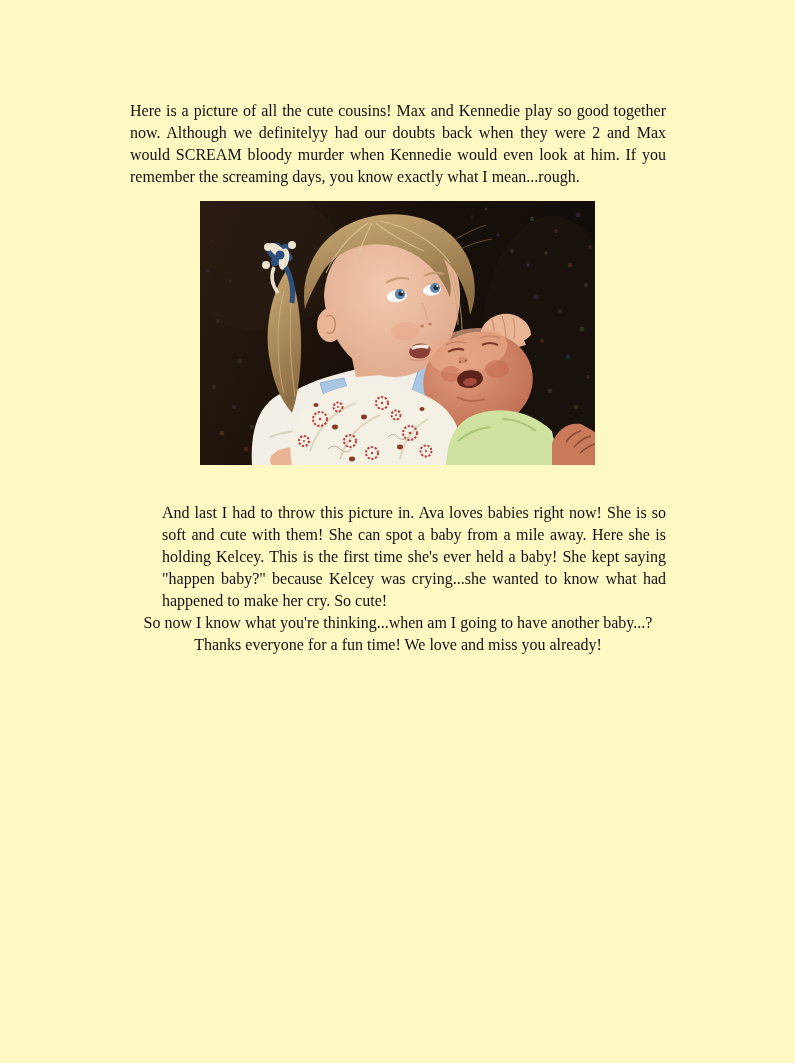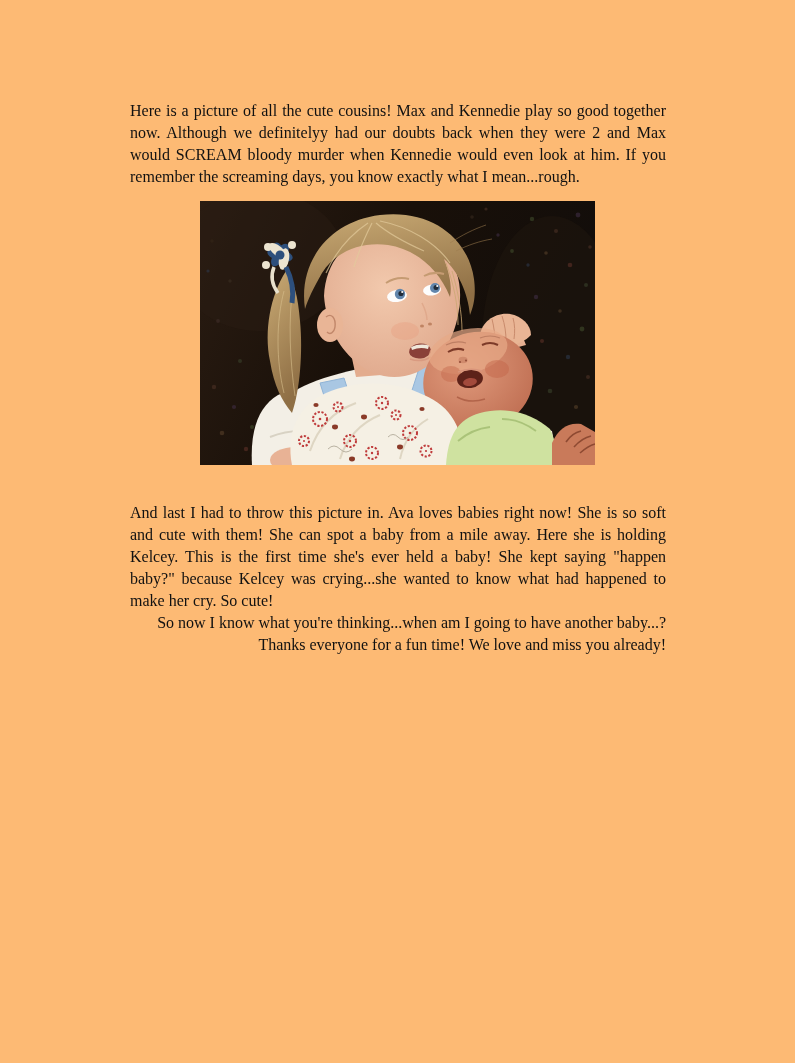--- a/index.html
+++ b/index.html
@@ -4,29 +4,29 @@
 <style>
   html,body{margin:0;padding:0;}
   body{
     width:795px;height:1063px;
     background:#ffffff;
     font-family:"Liberation Serif", serif;
     color:#111111;
     position:relative;
     overflow:hidden;
   }
-  .page{position:absolute;inset:0;background:#fdba74;text-decoration:underline;}
+  .page{position:absolute;inset:0;background:#fef9c3;text-decoration:underline;}
   .content{
     position:absolute;left:130px;top:100px;width:536px;
     font-size:16px;line-height:22px;
   }
   .para{margin:0;}
   .justify{text-align:justify;}
-  .line{text-align:right;white-space:nowrap;}
-  .para2{margin-top:37px;}
+  .line{text-align:center;white-space:nowrap;}
+  .para2{margin-top:37px;margin-left:32px;}
   figure.photo{
     margin:13px 0 0 70px;padding:0;
     width:395px;height:264px;
     line-height:0;
   }
   figure.photo svg{display:block;}
   .page-number{
     position:absolute;top:1016px;left:0;width:795px;
     text-align:right;font-size:12.5px;color:#3d3d3d;padding-left:20px;
   }

